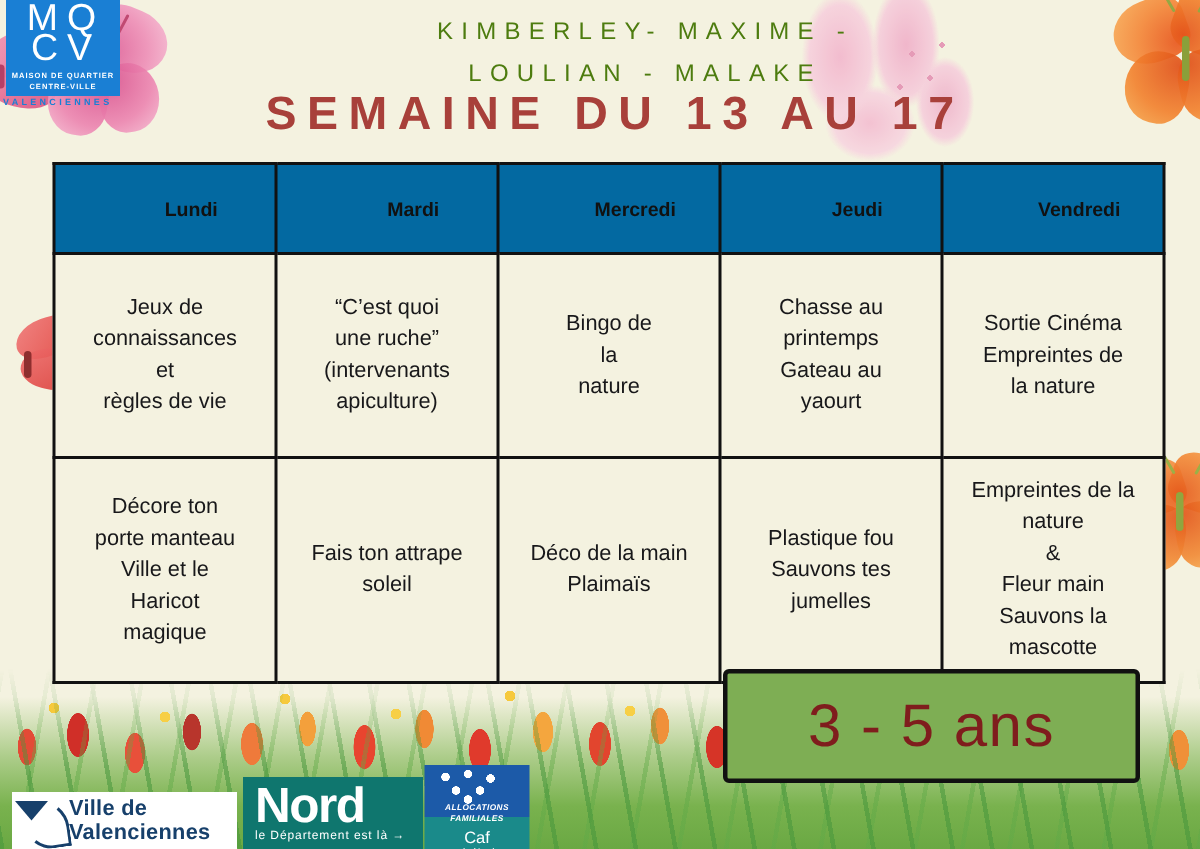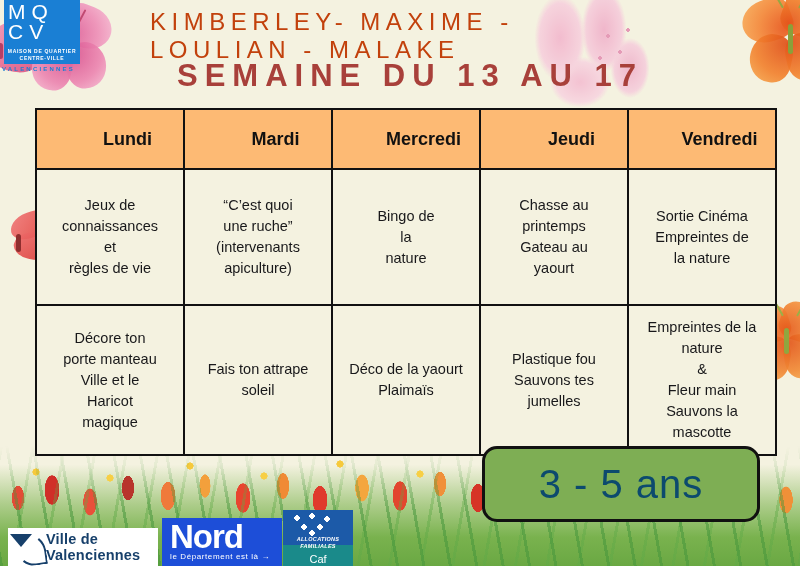--- a/index.html
+++ b/index.html
@@ -160,22 +160,23 @@
   #bfly-rm .w4 { left: 38px; top: 34px; width: 36px; height: 44px; background: radial-gradient(circle at 20% 15%, #e3571b 0%, #f18a36 60%, #f8b961 100%); transform: rotate(-10deg); border-radius: 50% 60% 60% 50%; }
   #bfly-rm .body { background: #90a63f; height: 26px; top: 32%; }
   #bfly-rm .a1 { left: 36px; top: 2px; background: #9ab047; transform: rotate(-30deg); }
   #bfly-rm .a2 { left: 50px; top: 2px; background: #9ab047; transform: rotate(30deg); }
 
   
   .kids-names {
     position: absolute;
     left: 150px; top: 8px;
     width: 560px;
-    color: #c2410c;
-    font-size: 24px;
+    text-align: center;
+    color: #4d7c0f;
+    font-size: 16px;
     letter-spacing: 5.5px;
     line-height: 28px;
     font-weight: 400;
     white-space: pre-line;
     z-index: 6;
   }
   .week-title {
     position: absolute;
     left: 60px; top: 58px;
     width: 700px;
@@ -192,22 +193,22 @@
     position: absolute;
     left: 4px; top: 0px;
     width: 76px; height: 64px;
     background: #1a7fd4;
     z-index: 8;
     color: #fff;
   }
   #logo-mqcv .letters {
     position: absolute;
     left: 0; right: 0; top: 2px;
-    text-align: left;
-    font-size: 21px;
+    text-align: center;
+    font-size: 25px;
     font-weight: 400;
     letter-spacing: 6px;
     line-height: 20px;
     white-space: pre-line;
     padding-left: 4px;
   }
   #logo-mqcv .sub {
     position: absolute;
     left: 0; right: 0; bottom: 3px;
     text-align: center;
@@ -237,23 +238,23 @@
     table-layout: fixed;
     z-index: 5;
     background: #f4f2e0;
   }
   #planning th, #planning td {
     border: 2px solid #111;
     text-align: center;
     vertical-align: middle;
   }
   #planning th {
-    background: #fdba74;
+    background: #0369a1;
     color: #111;
-    font-size: 18px;
+    font-size: 13px;
     font-weight: bold;
     height: 56px;
     padding-left: 36px;
   }
   #planning td {
     background: #f4f2e0;
     color: #18181a;
     font-size: 14.5px;
     line-height: 21px;
     font-weight: 400;
@@ -263,25 +264,25 @@
   #planning tr.row-1 td { height: 118px; }
   #planning tr.row-2 td { height: 132px; }
 
   
   #age-badge {
     position: absolute;
     left: 482px; top: 446px;
     width: 272px; height: 70px;
     background: #7eae54;
     border: 3px solid #111;
-    border-radius: 15px;
+    border-radius: 4px;
     display: flex;
     align-items: center;
     justify-content: center;
-    color: #0c4a6e;
+    color: #7f1d1d;
     font-size: 40px;
     letter-spacing: 1px;
     z-index: 9;
   }
 
   
   #logo-ville {
     position: absolute;
     left: 8px; top: 528px;
     width: 150px; height: 38px;
@@ -316,21 +317,21 @@
     font-size: 14.5px;
     font-weight: bold;
     line-height: 16px;
     white-space: pre-line;
     letter-spacing: .2px;
   }
   #logo-nord {
     position: absolute;
     left: 162px; top: 518px;
     width: 120px; height: 48px;
-    background: #1d4ed8;
+    background: #0f766e;
     z-index: 10;
     color: #fff;
   }
   #logo-nord .big {
     position: absolute; left: 8px; top: 0px;
     font-size: 33px; font-weight: bold; letter-spacing: -1px;
   }
   #logo-nord .small {
     position: absolute; left: 8px; bottom: 5px;
     font-size: 8px; letter-spacing: .6px; font-weight: normal;
@@ -459,21 +460,21 @@
 la nature</td>
       </tr>
       <tr class="row-2">
         <td>Décore ton
 porte manteau
 Ville et le
 Haricot
 magique</td>
         <td>Fais ton attrape
 soleil</td>
-        <td>Déco de la yaourt
+        <td>Déco de la main
 Plaimaïs</td>
         <td>Plastique fou
 Sauvons tes
 jumelles</td>
         <td>Empreintes de la
 nature
 &amp;
 Fleur main
 Sauvons la
 mascotte</td>

